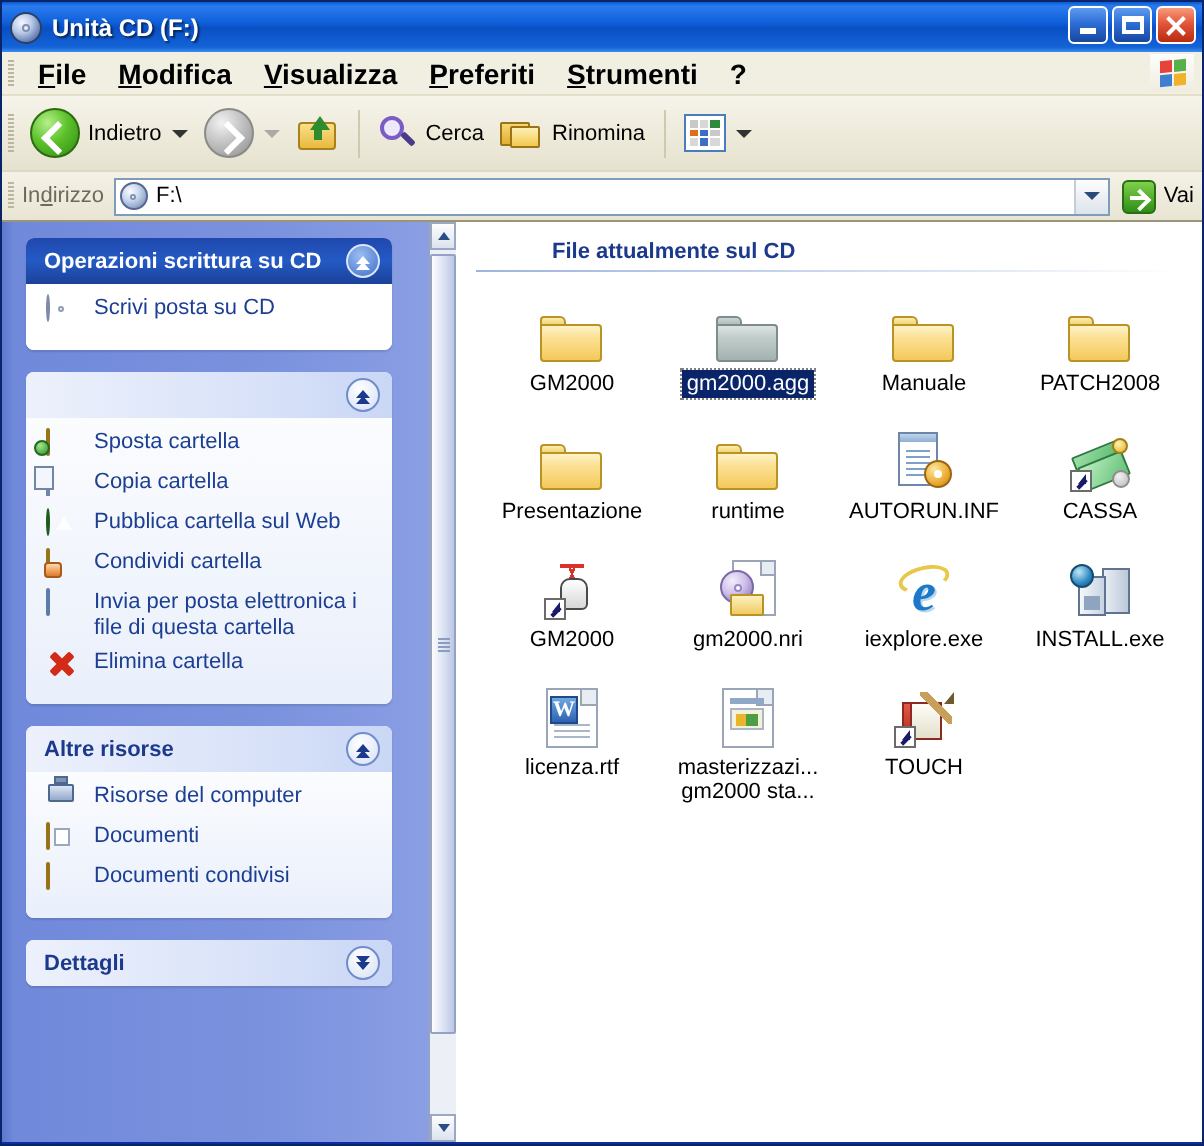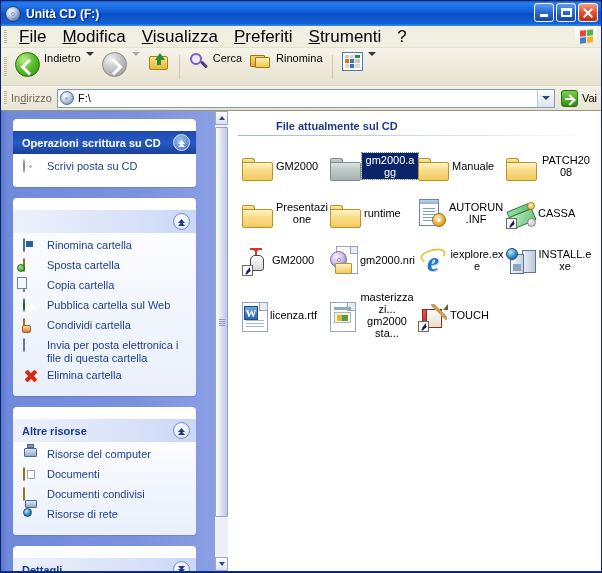--- a/index.html
+++ b/index.html
@@ -48,40 +48,40 @@
   .wbtn.close .g:before{transform:rotate(45deg);}
   .wbtn.close .g:after{transform:rotate(-45deg);}
 
   
   .menubar{
     height:21px;background:#F1EFE2;display:flex;align-items:center;
     padding-left:10px;border-bottom:1px solid #E3DFC8;position:relative;
   }
   .menubar .grip{position:absolute;left:3px;top:4px;width:3px;height:13px;
     background:repeating-linear-gradient(to bottom,#b9b5a0 0 1px,transparent 1px 2px);}
-  .mi{padding:2px 8px;color:#000;font-size:17px;cursor:default;white-space:nowrap;}
+  .mi{padding:2px 8px;color:#000;font-size:14px;cursor:default;white-space:nowrap;font-weight:bold;}
   .mi u{text-decoration:underline;}
   .flagbox{position:absolute;right:4px;top:1px;width:22px;height:19px;
     background:linear-gradient(to bottom,#fdfdfb,#efece0);display:flex;align-items:center;justify-content:center;}
   .flag{width:13px;height:13px;display:grid;grid-template-columns:1fr 1fr;grid-template-rows:1fr 1fr;gap:1px;transform:skewY(-6deg);}
   .flag i{display:block;}
   .flag i:nth-child(1){background:#E8433B;}
   .flag i:nth-child(2){background:#58B04A;}
   .flag i:nth-child(3){background:#3E7FD0;}
   .flag i:nth-child(4){background:#F0B22A;}
 
   
   .toolbar{
     height:37px;background:linear-gradient(to bottom,#F6F4EA,#EDEADA 55%,#E6E2CF);
     display:flex;align-items:center;padding-left:10px;position:relative;
     border-bottom:1px solid #DDD9C3;
   }
   .toolbar .grip{position:absolute;left:3px;top:9px;width:3px;height:20px;
     background:repeating-linear-gradient(to bottom,#bab6a1 0 1px,transparent 1px 2px);}
-  .tb{display:flex;align-items:flex-start;height:30px;padding:0 4px;cursor:default;white-space:nowrap;}
+  .tb{display:flex;align-items:center;height:30px;padding:0 4px;cursor:default;white-space:nowrap;}
   .tb-label{margin-left:4px;font-size:11px;color:#000;}
   .tsep{width:1px;height:24px;background:#CFC9AF;margin:0 5px;}
   .arrow-circle{width:25px;height:25px;border-radius:50%;position:relative;flex:0 0 auto;}
   .arrow-circle.green{background:radial-gradient(circle at 34% 28%,#b7f08a 0%,#5cc12a 45%,#2f8a12 100%);border:1px solid #2c6b12;box-sizing:border-box;}
   .arrow-circle.gray{background:radial-gradient(circle at 34% 28%,#f2f2f2 0%,#c3c3c3 45%,#8d8d8d 100%);border:1px solid #8a8a8a;box-sizing:border-box;}
   .arrow-circle:after{
     content:"";position:absolute;left:7px;top:8px;width:9px;height:9px;
     border-left:3px solid #fff;border-bottom:3px solid #fff;transform:rotate(45deg);
   }
   .arrow-circle.fwd:after{left:5px;border-left:0;border-bottom:3px solid #fff;border-right:3px solid #fff;transform:rotate(-45deg);}
@@ -151,21 +151,21 @@
   .sidebar{
     width:227px;flex:0 0 227px;position:relative;overflow:hidden;
     background:linear-gradient(to right,#5B78CE 0,#7089DA 6px,#7B92DE 60%,#8CA0E4 100%);
     border-right:0;
   }
   .side-inner{padding:8px 10px 0 12px;width:205px;box-sizing:border-box;}
   .panel{background:#fff;border-radius:4px;margin-bottom:11px;overflow:hidden;
     box-shadow:0 1px 1px rgba(0,0,0,.12);}
   .p-head{
     height:23px;display:flex;align-items:center;padding:0 6px 0 9px;position:relative;
-    font-weight:bold;font-size:11px;margin-top:12px;
+    font-weight:bold;font-size:11px;
   }
   .p-head.dark{background:linear-gradient(to bottom,#1F48AD,#245AC4 50%,#1B4099);color:#fff;}
   .p-head.light{background:linear-gradient(to right,#EDF1FC,#D6E0F8 70%,#C9D6F5);color:#1B3A8C;}
   .p-head .htxt{white-space:nowrap;overflow:hidden;text-overflow:clip;padding-right:18px;}
   .chev{
     position:absolute;right:6px;top:3px;width:17px;height:17px;border-radius:50%;
     display:flex;align-items:center;justify-content:center;box-sizing:border-box;
   }
   .chev.on-dark{background:radial-gradient(circle at 40% 32%,#9BBDF0,#3F6FCB);border:1px solid #dbe6f8;}
   .chev.on-light{background:radial-gradient(circle at 40% 32%,#FFFFFF,#D5DFF4);border:1px solid #6F8CCB;}
@@ -230,21 +230,21 @@
     border:1px solid #94A2C8;box-sizing:border-box;border-radius:1px;
     display:flex;align-items:center;justify-content:center;}
   .sb-thumb .grp{width:6px;height:7px;
     background:repeating-linear-gradient(to bottom,#8C9BC0 0 1px,transparent 1px 2px);}
 
   
   .files{flex:1;background:#fff;position:relative;overflow:hidden;}
   .grp-head{padding:9px 0 3px 12px;font-weight:bold;font-size:11px;color:#1B3A8C;margin-left:36px;}
   .grp-rule{height:1px;background:linear-gradient(to right,#9FB4DC,#DEE6F4 70%,#fff);margin:0 12px 0 10px;}
   .grid{display:flex;flex-wrap:wrap;padding:10px 0 0 14px;}
-  .cell{width:88px;margin-bottom:11px;display:flex;flex-direction:row;align-items:center;cursor:default;}
+  .cell{width:88px;margin-bottom:11px;display:flex;flex-direction:column;align-items:center;cursor:default;}
   .cell .icowrap{height:36px;display:flex;align-items:flex-end;justify-content:center;}
   .cell .lbl{margin-top:3px;font-size:11px;color:#000;text-align:center;line-height:12px;
     padding:1px 2px;max-width:84px;word-break:break-word;}
   .cell.selected .lbl{background:#0A246A;color:#fff;outline:1px dotted #7f7f7f;}
 
   
   .fi-folder{width:32px;height:26px;position:relative;}
   .fi-folder .tab{position:absolute;left:0;top:2px;width:13px;height:5px;border-radius:2px 3px 0 0;
     background:linear-gradient(to bottom,#FCEBAE,#F0CF68);border:1px solid #B99324;border-bottom:0;box-sizing:border-box;}
   .fi-folder .bod{position:absolute;left:0;top:6px;width:31px;height:19px;border-radius:1px 2px 2px 2px;
@@ -479,24 +479,20 @@
         </div>
 
         <div class="panel">
           <div class="p-head light">
             <span class="chev up on-light">
                 <span class="cv"></span>
               </span>
           </div>
           <div class="p-body">
             <div class="srow">
-              <span class="sico"><span class="g-rename"></span></span>
-              <span class="stxt">Rinomina cartella</span>
-            </div>
-            <div class="srow">
               <span class="sico"><span class="g-move"></span></span>
               <span class="stxt">Sposta cartella</span>
             </div>
             <div class="srow">
               <span class="sico"><span class="g-copy"></span></span>
               <span class="stxt">Copia cartella</span>
             </div>
             <div class="srow">
               <span class="sico"><span class="g-web"></span></span>
               <span class="stxt">Pubblica cartella sul Web</span>
@@ -528,24 +524,20 @@
               <span class="sico"><span class="g-mycomp"></span></span>
               <span class="stxt">Risorse del computer</span>
             </div>
             <div class="srow">
               <span class="sico"><span class="g-docs"></span></span>
               <span class="stxt">Documenti</span>
             </div>
             <div class="srow">
               <span class="sico"><span class="g-sharedocs"></span></span>
               <span class="stxt">Documenti condivisi</span>
-            </div>
-            <div class="srow">
-              <span class="sico"><span class="g-net"></span></span>
-              <span class="stxt">Risorse di rete</span>
             </div>
           </div>
         </div>
 
         <div class="panel">
           <div class="p-head light">
             <span class="htxt">Dettagli</span>
             <span class="chev down on-light">
                 <span class="cv"></span>
               </span>

